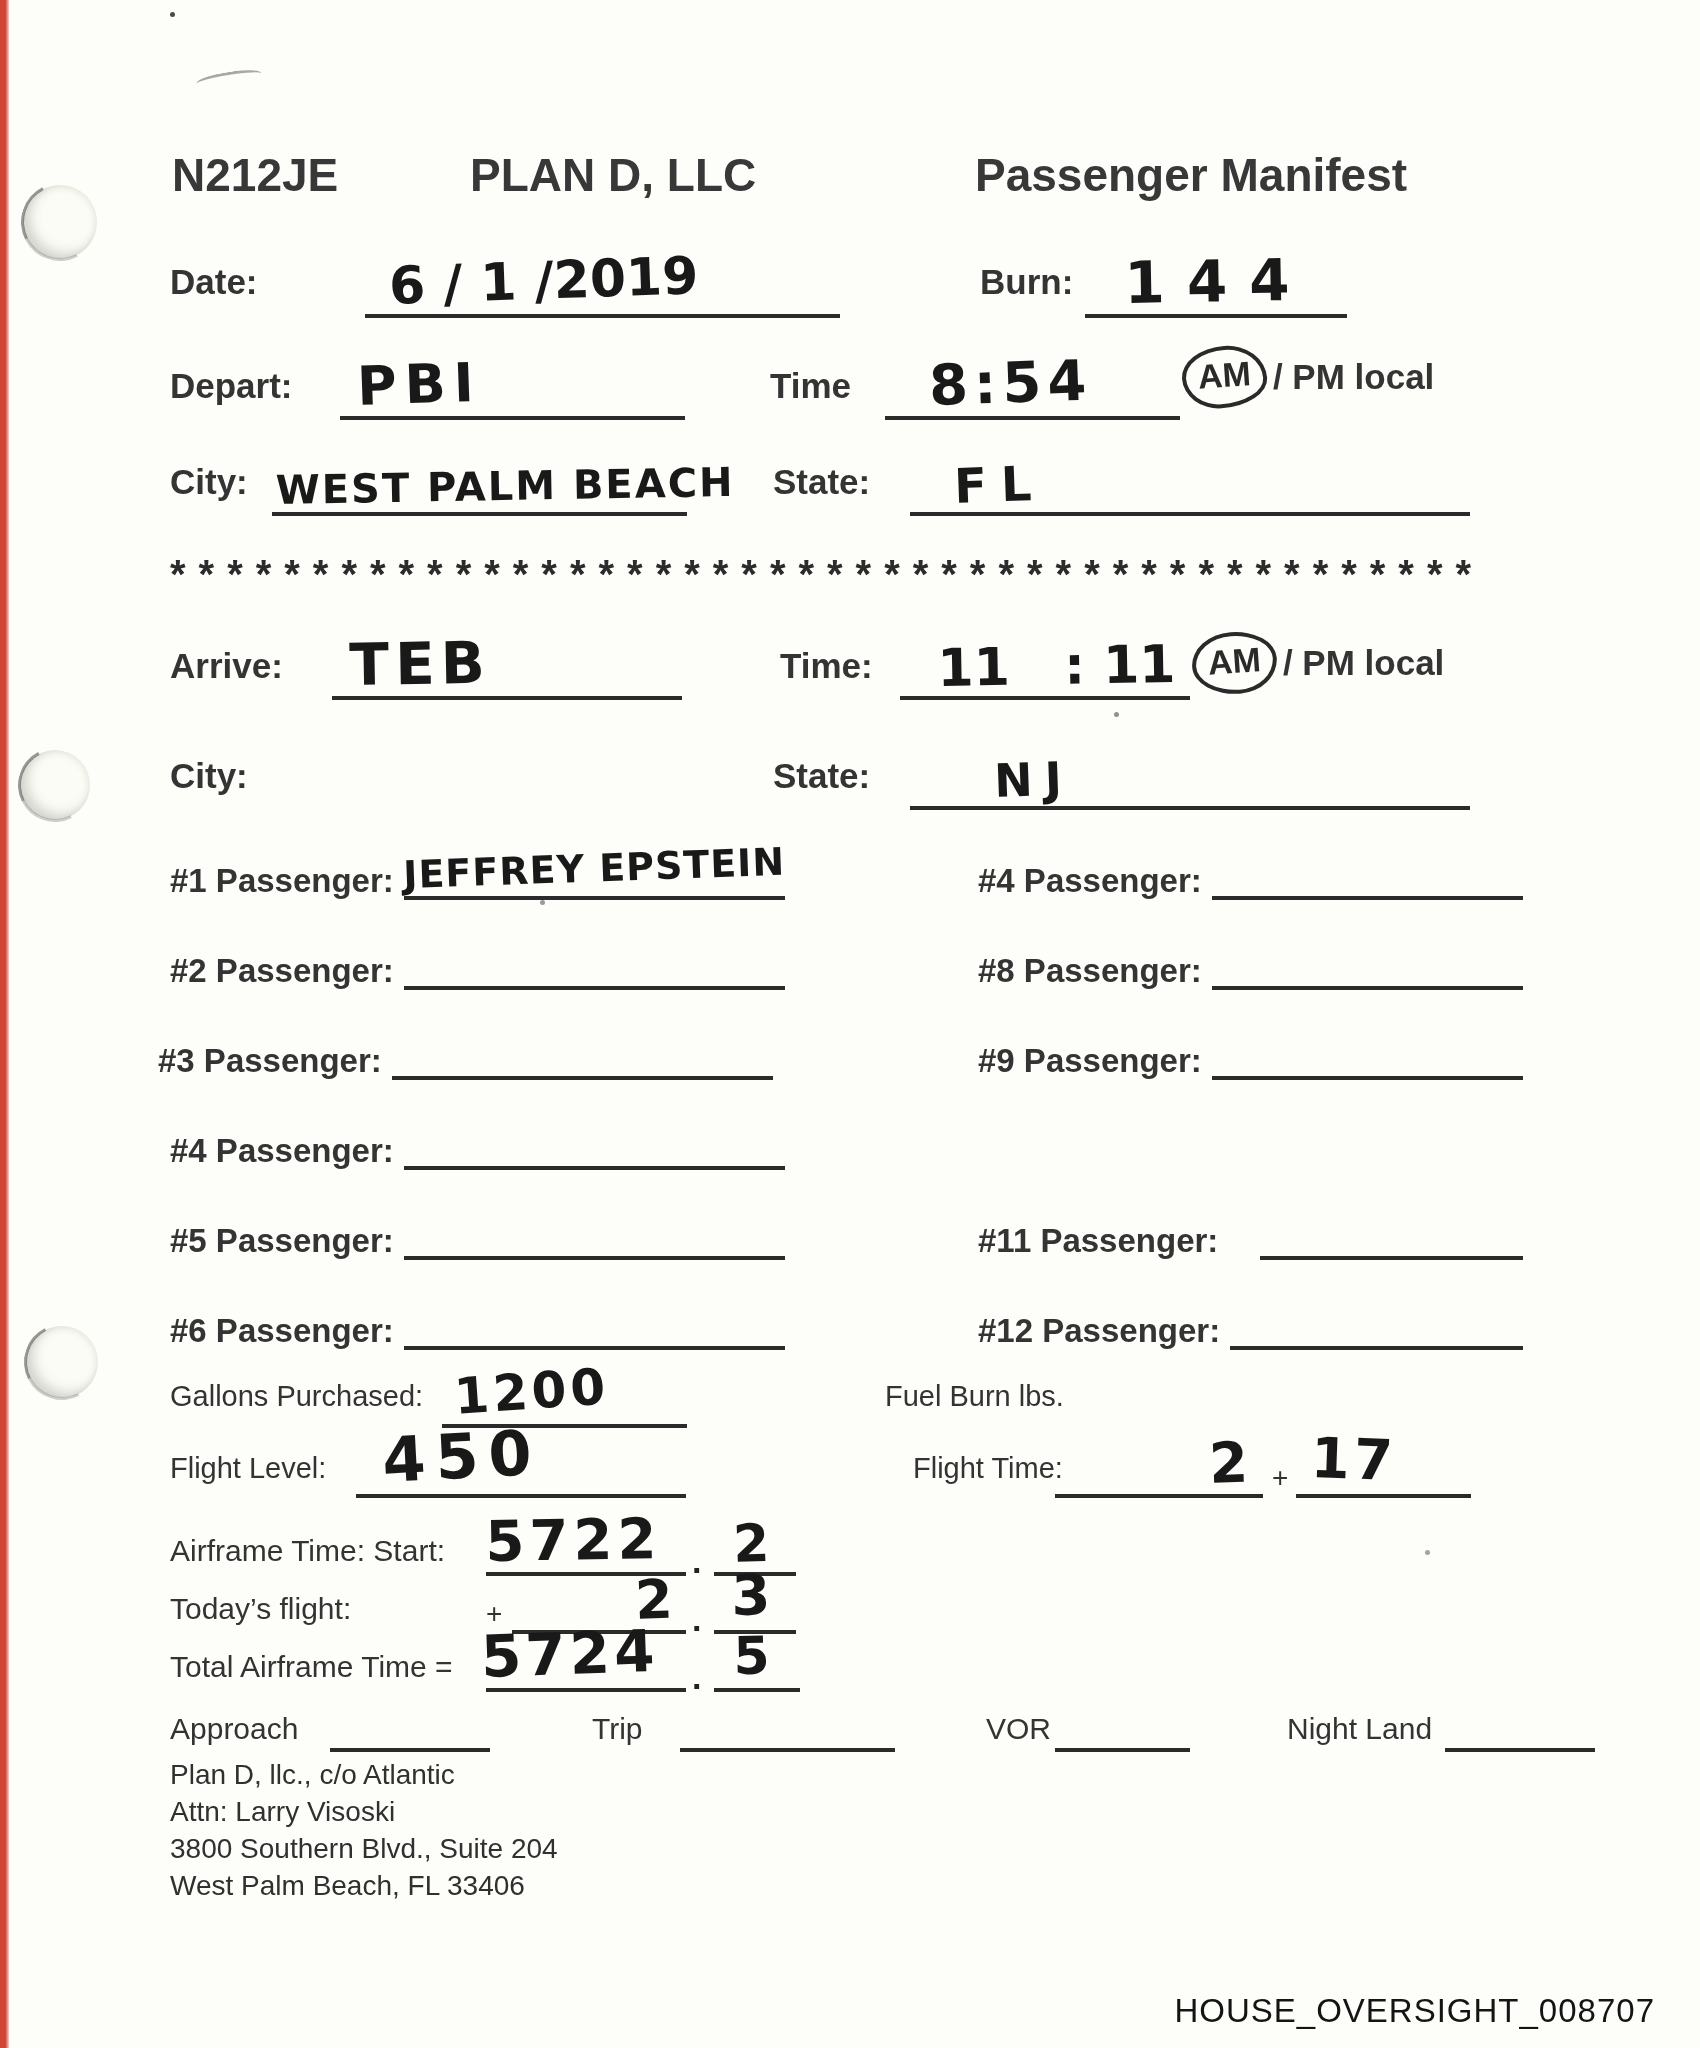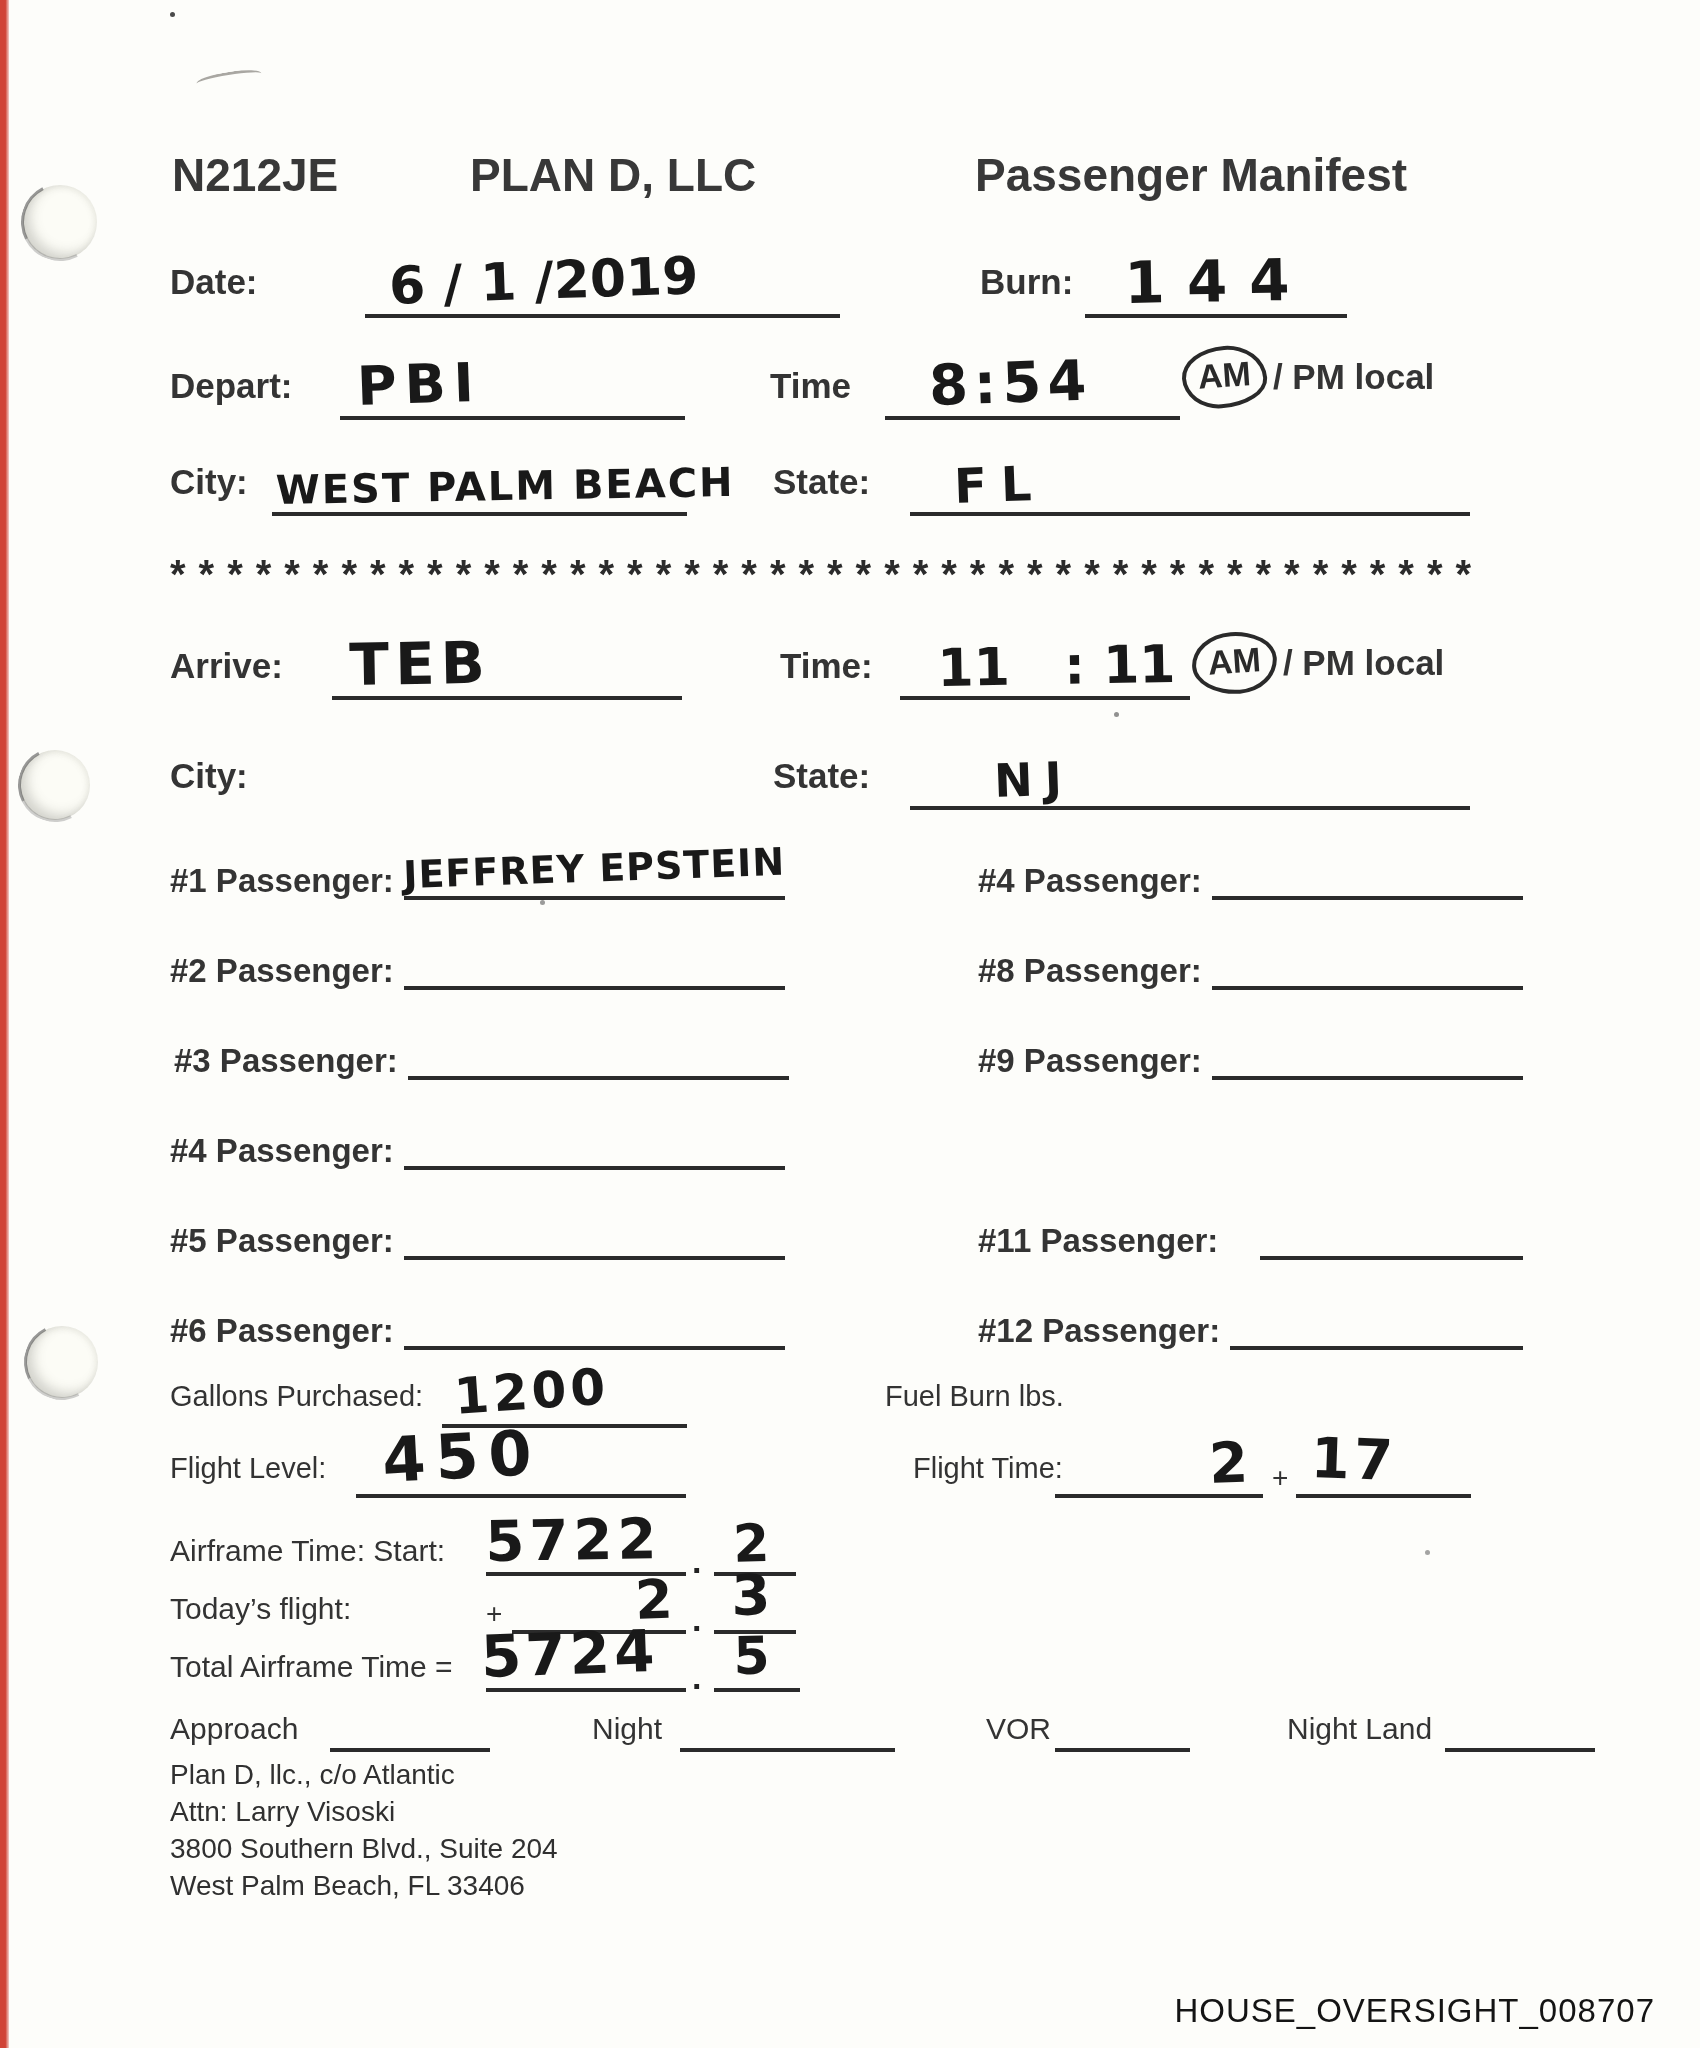--- a/index.html
+++ b/index.html
@@ -123,21 +123,21 @@
   <div class="prow" style="left:170px; top:852px; width:615px;">
     <span class="plbl">#1 Passenger:</span>
     <span class="pline">
       <span class="hand" style="font-size:38px; left:0; letter-spacing:1px; transform:rotate(-2deg);">JEFFREY EPSTEIN</span>
     </span>
   </div>
   <div class="prow" style="left:170px; top:942px; width:615px;">
     <span class="plbl">#2 Passenger:</span>
     <span class="pline"></span>
   </div>
-  <div class="prow" style="left:174px; top:1032px; width:615px;">
+  <div class="prow" style="left:158px; top:1032px; width:615px;">
     <span class="plbl">#3 Passenger:</span>
     <span class="pline"></span>
   </div>
   <div class="prow" style="left:170px; top:1122px; width:615px;">
     <span class="plbl">#4 Passenger:</span>
     <span class="pline"></span>
   </div>
   <div class="prow" style="left:170px; top:1212px; width:615px;">
     <span class="plbl">#5 Passenger:</span>
     <span class="pline"></span>
@@ -210,21 +210,21 @@
   <div class="u" style="left:486px; top:1632px; width:200px; height:56px;">
     <span class="hand" style="font-size:58px; left:-4px; letter-spacing:4px; transform:rotate(-2deg);">5724</span>
   </div>
   <span class="abs dot" style="left:692px; top:1658px;">.</span>
   <div class="u" style="left:714px; top:1632px; width:86px; height:56px;">
     <span class="hand" style="font-size:52px; left:20px; transform:rotate(-1deg); bottom:6px;">5</span>
   </div>
 
   <span class="abs lbl3" style="left:170px; top:1712px;">Approach</span>
   <div class="u" style="left:330px; top:1706px; width:160px; height:42px;"></div>
-  <span class="abs lbl3" style="left:592px; top:1712px;">Night</span>
+  <span class="abs lbl3" style="left:592px; top:1712px;">Trip</span>
   <div class="u" style="left:680px; top:1706px; width:215px; height:42px;"></div>
   <span class="abs lbl3" style="left:986px; top:1712px;">VOR</span>
   <div class="u" style="left:1055px; top:1706px; width:135px; height:42px;"></div>
   <span class="abs lbl3" style="left:1287px; top:1712px;">Night Land</span>
   <div class="u" style="left:1445px; top:1706px; width:150px; height:42px;"></div>
 
   <div class="abs" style="left:170px; top:1756px;">
     <div class="addr">Plan D, llc., c/o Atlantic</div>
     <div class="addr">Attn: Larry Visoski</div>
     <div class="addr">3800 Southern Blvd., Suite 204</div>

